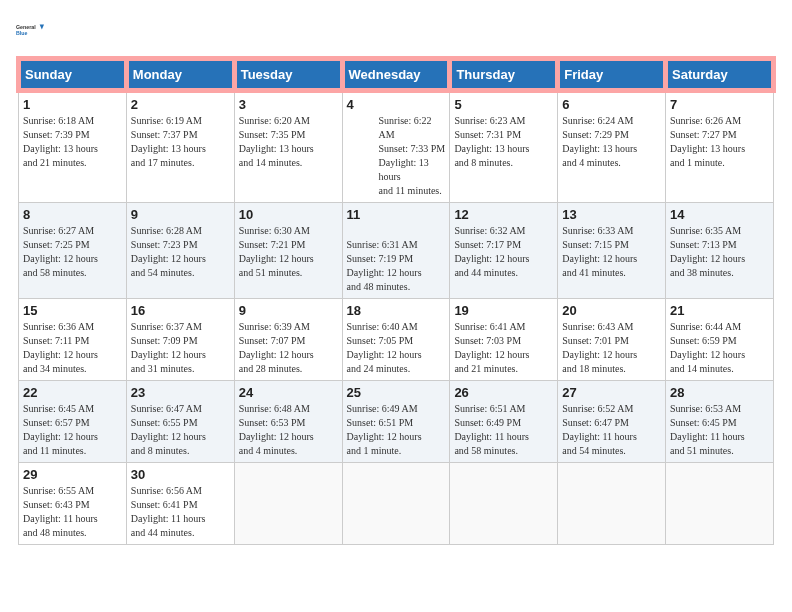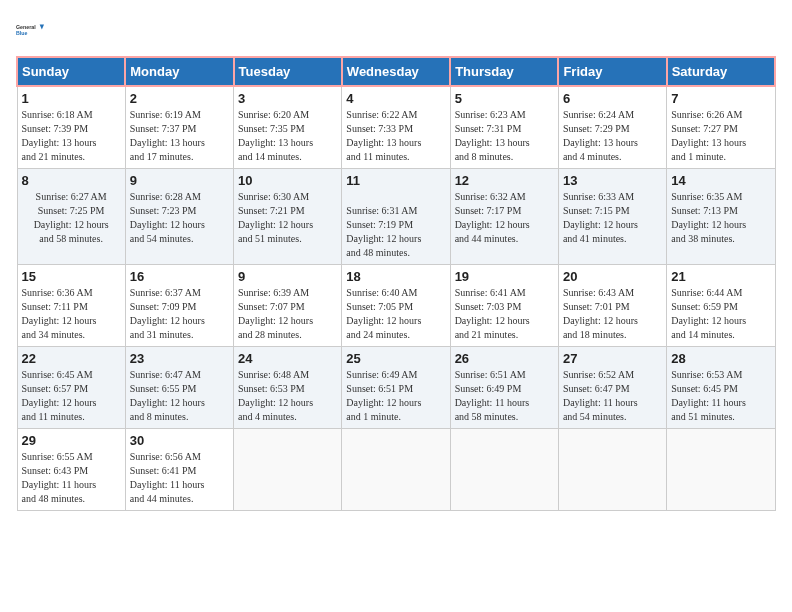--- a/index.html
+++ b/index.html
@@ -42,21 +42,21 @@
       border-collapse: collapse;
       font-size: 11px;
     }
     thead th {
       background-color: #2672b8;
       color: #fff;
       padding: 6px 4px;
       text-align: left;
       font-size: 13px;
       font-weight: bold;
-      border: 2px solid #fca5a5;
+      border: 5px solid #fca5a5;
     }
     tbody td {
       border: 1px solid #ccc;
       vertical-align: top;
       padding: 4px;
       height: 78px;
       width: calc(100% / 7);
       background: #fff;
     }
     tbody tr:nth-child(even) td {
@@ -130,21 +130,21 @@
         </td>
         <td>
           <span class="day-num">3</span>
           <div class="day-info" style="white-space: pre-line;">Sunrise: 6:20 AM
 Sunset: 7:35 PM
 Daylight: 13 hours
 and 14 minutes.</div>
         </td>
         <td>
           <span class="day-num">4</span>
-          <div class="day-info" style="white-space: pre-line;">Sunrise: 6:22 AM
+          <div class="day-info" style="white-space: pre-line; margin-left: 32px;">Sunrise: 6:22 AM
 Sunset: 7:33 PM
 Daylight: 13 hours
 and 11 minutes.</div>
         </td>
         <td>
           <span class="day-num">5</span>
           <div class="day-info" style="white-space: pre-line;">Sunrise: 6:23 AM
 Sunset: 7:31 PM
 Daylight: 13 hours
 and 8 minutes.</div>
@@ -160,21 +160,21 @@
           <span class="day-num">7</span>
           <div class="day-info" style="white-space: pre-line;">Sunrise: 6:26 AM
 Sunset: 7:27 PM
 Daylight: 13 hours
 and 1 minute.</div>
         </td>
       </tr>
       <tr>
         <td>
           <span class="day-num">8</span>
-          <div class="day-info" style="white-space: pre-line; text-align: center;">Sunrise: 6:27 AM
+          <div class="day-info" style="white-space: pre-line;">Sunrise: 6:27 AM
 Sunset: 7:25 PM
 Daylight: 12 hours
 and 58 minutes.</div>
         </td>
         <td>
           <span class="day-num">9</span>
           <div class="day-info" style="white-space: pre-line;">Sunrise: 6:28 AM
 Sunset: 7:23 PM
 Daylight: 12 hours
 and 54 minutes.</div>

